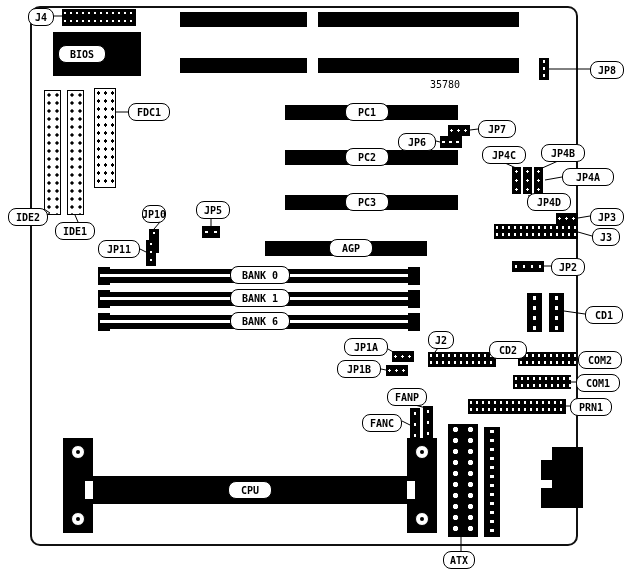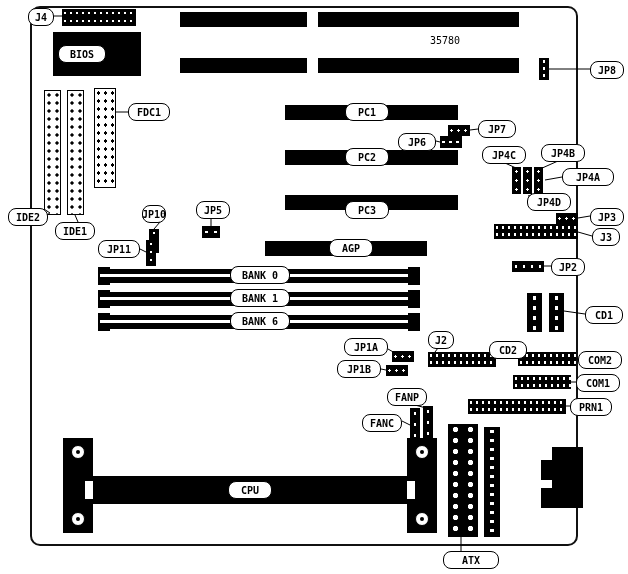--- a/index.html
+++ b/index.html
@@ -16,21 +16,21 @@
           background-image:radial-gradient(circle,#fff 1.2px,transparent 1.4px);}
   .dots-w.med{background-image:radial-gradient(circle,#fff 1.8px,transparent 2.0px);}
   .dots-w.big{background-image:radial-gradient(circle,#fff 2.6px,transparent 2.9px);}
   .dots-b{position:absolute;box-sizing:border-box;background-color:#fff;border:1px solid #000;
           background-image:radial-gradient(circle,#000 1.5px,transparent 1.7px);}
   .bankbar{position:absolute;box-sizing:border-box;
            background:linear-gradient(to bottom,#000 0 5px,#fff 5px 8px,#000 8px 100%);}
   .screw{position:absolute;width:14px;height:14px;border-radius:50%;background:#fff;
          border:1px solid #000;box-sizing:border-box;}
   .screw .pin{position:absolute;left:4px;top:4px;width:4px;height:4px;border-radius:50%;background:#000;}
-  .ptxt{position:absolute;font:10px "DejaVu Sans Mono",monospace;color:#000;}
+  .ptxt{position:absolute;font:10px "DejaVu Sans Mono",monospace;color:#000;margin-top:44px;}
   svg.lines{position:absolute;left:0;top:0;z-index:5;pointer-events:none;}
   svg.lines line{stroke:#000;stroke-width:1;}
 </style>
 </head>
 <body>
 
 <div id="stage">
 
   <div class="board" style="left:30px;top:6px;width:548px;height:540px;"></div>
 
@@ -155,21 +155,21 @@
   </svg>
 
   <div class="lbl" style="left:28px;top:8px;width:26px;height:17px;">J4</div>
   <div class="lbl" style="left:58px;top:45px;width:48px;height:18px;">BIOS</div>
   <div class="lbl" style="left:590px;top:61px;width:34px;height:17px;">JP8</div>
   <div class="lbl" style="left:128px;top:103px;width:42px;height:17px;">FDC1</div>
   <div class="lbl" style="left:8px;top:208px;width:40px;height:17px;">IDE2</div>
   <div class="lbl" style="left:55px;top:222px;width:40px;height:17px;">IDE1</div>
   <div class="lbl" style="left:345px;top:103px;width:44px;height:18px;">PC1</div>
   <div class="lbl" style="left:345px;top:148px;width:44px;height:18px;">PC2</div>
-  <div class="lbl" style="left:345px;top:201px;width:44px;height:18px;">PC3</div>
+  <div class="lbl" style="left:345px;top:193px;width:44px;height:18px;">PC3</div>
   <div class="lbl" style="left:478px;top:120px;width:38px;height:17px;">JP7</div>
   <div class="lbl" style="left:398px;top:133px;width:38px;height:17px;">JP6</div>
   <div class="lbl" style="left:482px;top:146px;width:44px;height:17px;">JP4C</div>
   <div class="lbl" style="left:541px;top:144px;width:44px;height:17px;">JP4B</div>
   <div class="lbl" style="left:562px;top:168px;width:52px;height:17px;">JP4A</div>
   <div class="lbl" style="left:527px;top:193px;width:44px;height:17px;">JP4D</div>
   <div class="lbl" style="left:590px;top:208px;width:34px;height:17px;">JP3</div>
   <div class="lbl" style="left:592px;top:228px;width:28px;height:17px;">J3</div>
   <div class="lbl" style="left:142px;top:205px;width:24px;height:17px;text-align:center;">JP10</div>
   <div class="lbl" style="left:196px;top:201px;width:34px;height:17px;">JP5</div>
@@ -183,15 +183,15 @@
   <div class="lbl" style="left:585px;top:306px;width:38px;height:17px;">CD1</div>
   <div class="lbl" style="left:428px;top:331px;width:26px;height:17px;">J2</div>
   <div class="lbl" style="left:344px;top:338px;width:44px;height:17px;">JP1A</div>
   <div class="lbl" style="left:337px;top:360px;width:44px;height:17px;">JP1B</div>
   <div class="lbl" style="left:578px;top:351px;width:44px;height:17px;">COM2</div>
   <div class="lbl" style="left:576px;top:374px;width:44px;height:17px;">COM1</div>
   <div class="lbl" style="left:570px;top:398px;width:42px;height:17px;">PRN1</div>
   <div class="lbl" style="left:387px;top:388px;width:40px;height:17px;">FANP</div>
   <div class="lbl" style="left:362px;top:414px;width:40px;height:17px;">FANC</div>
   <div class="lbl" style="left:228px;top:481px;width:44px;height:18px;">CPU</div>
-  <div class="lbl" style="left:443px;top:551px;width:56px;height:17px;">ATX</div>
+  <div class="lbl" style="left:443px;top:551px;width:32px;height:17px;">ATX</div>
 
 </div>
 
 </body></html>

